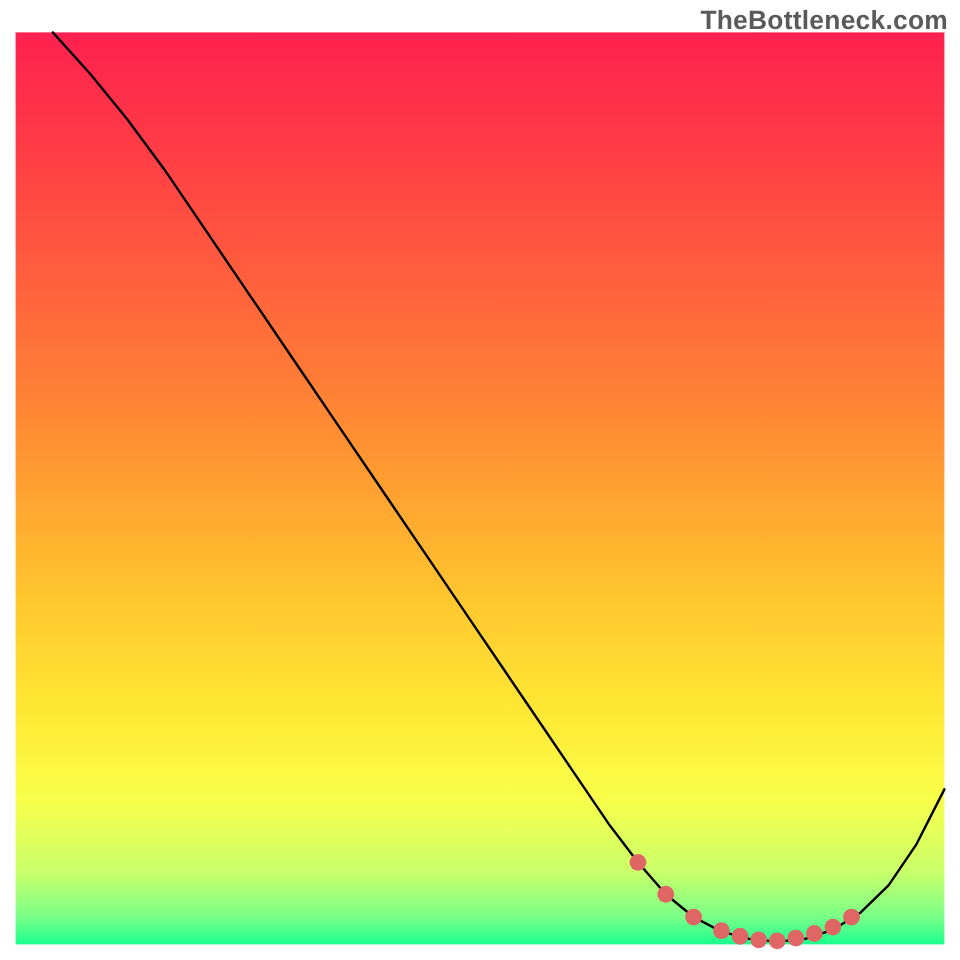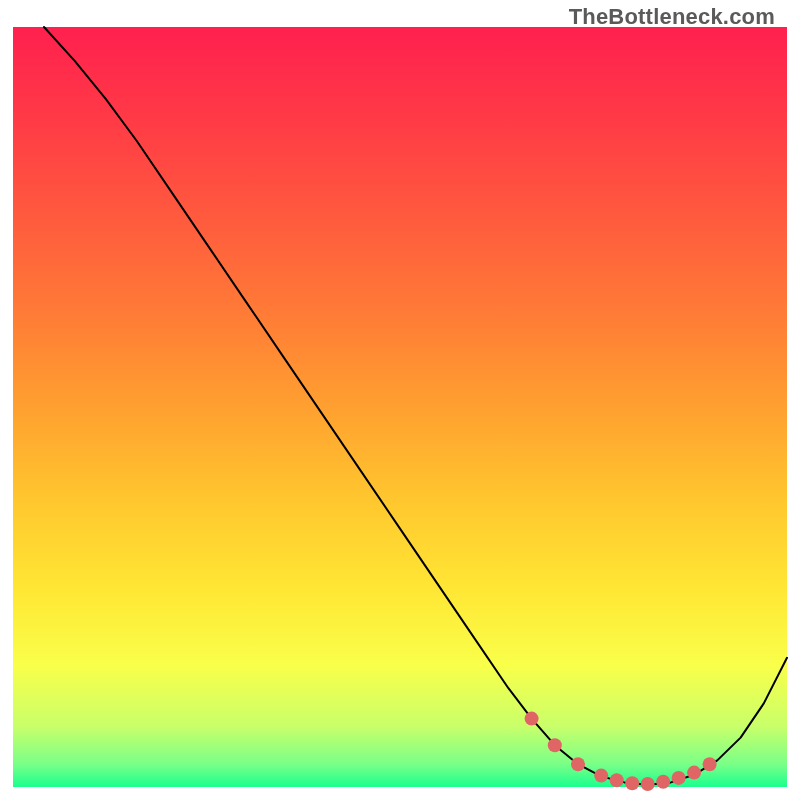--- a/index.html
+++ b/index.html
@@ -12,21 +12,21 @@
     font-family: Arial, Helvetica, sans-serif;
   }
   #chart-container {
     position: relative;
     width: 800px;
     height: 800px;
   }
   #watermark {
     position: absolute;
     top: 4px;
-    right: 25px;
+    right: 10px;
     font-size: 22px;
     font-weight: 600;
     color: #5a5a5a;
     letter-spacing: 0.2px;
     z-index: 10;
   }
   svg {
     display: block;
   }
 </style>

